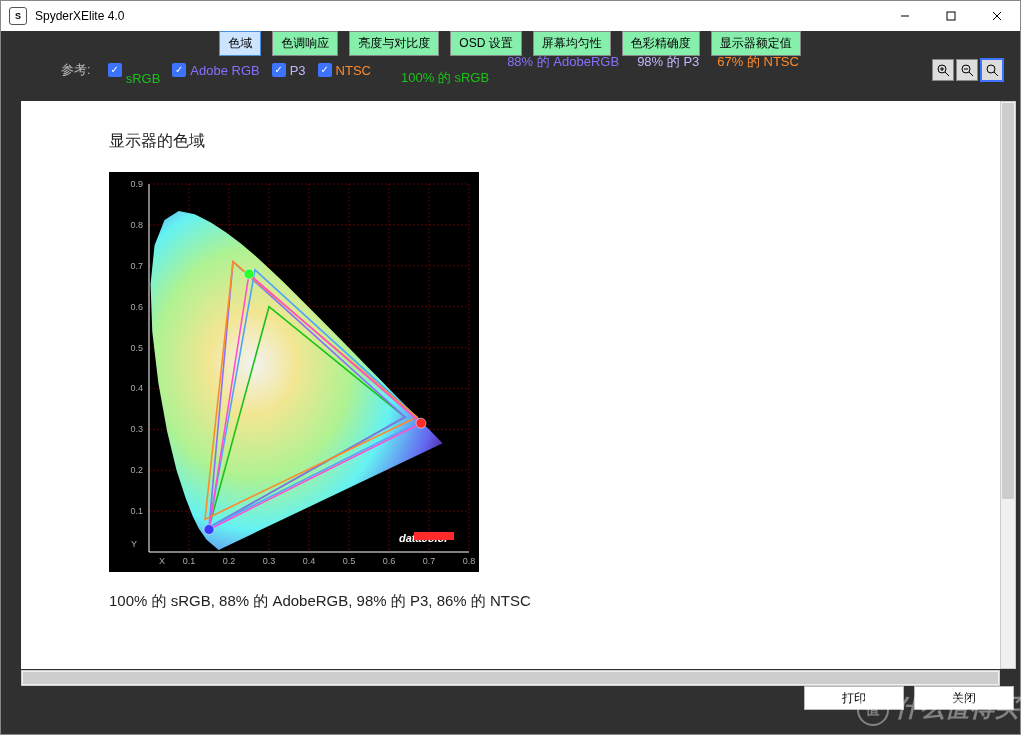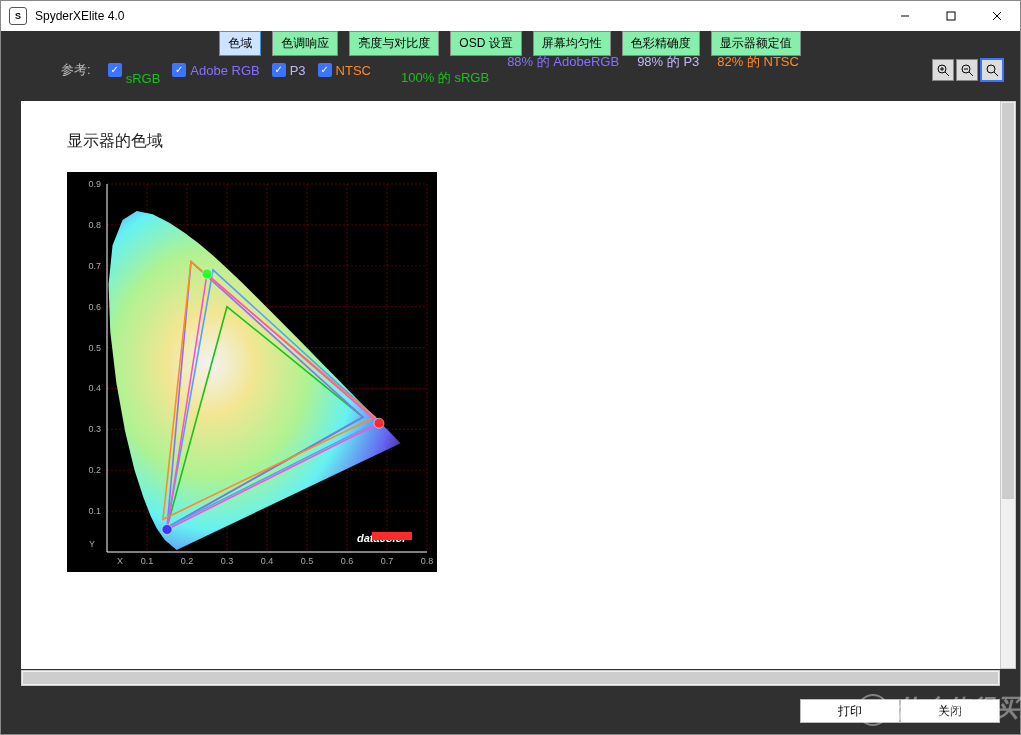--- a/index.html
+++ b/index.html
@@ -138,21 +138,21 @@
   .content-frame {
     position: absolute;
     left: 20px;
     right: 20px;
     top: 70px;
     bottom: 65px;
     background: #fff;
     overflow: hidden;
   }
   .content-inner {
-    padding: 30px 46px;
+    padding: 30px 88px;
   }
   .content-inner h2 {
     font-size: 16px;
     font-weight: normal;
     color: #222;
     margin: 0 0 20px 0;
   }
   .chart {
     width: 370px;
     height: 400px;
@@ -201,26 +201,27 @@
     left: 1px;
     right: 1px;
     top: 1px;
     height: 70%;
     background: #cdcdcd;
   }
   .bottom-bar {
     position: absolute;
     left: 0;
     right: 0;
-    bottom: 3px;
+    bottom: 16px;
     height: 40px;
     display: flex;
     align-items: center;
     justify-content: flex-end;
-    padding-right: 20px;
+    padding-right: 6px;
+    gap: 10px;
   }
   .bottom-bar button {
     width: 100px;
     height: 24px;
     background: #fff;
     border: 1px solid #bbb;
     font-size: 12px;
     cursor: pointer;
   }
   .watermark {
@@ -298,21 +299,21 @@
             <span class="box">✓</span>
             <span class="c-p3">P3</span>
           </span><span class="chk">
             <span class="box">✓</span>
             <span class="c-ntsc">NTSC</span>
           </span></span>
       <span id="ref-pcts" style="display:flex;justify-content:space-between;">
           <span class="pct c-srgb">100% 的 sRGB</span>
           <span class="pct c-argb">88% 的 AdobeRGB</span>
           <span class="pct c-p3">98% 的 P3</span>
-          <span class="pct c-ntsc">82% 的 NTSC</span>
+          <span class="pct c-ntsc">67% 的 NTSC</span>
         </span>
       <span class="spacer"></span>
       <span class="zoom-btn">
         <svg width="14" height="14">
             <circle cx="6" cy="6" r="4" fill="none" stroke="#000"></circle>
             <line x1="9" y1="9" x2="13" y2="13" stroke="#000"></line>
             <line x1="4" y1="6" x2="8" y2="6" stroke="#000"></line>
             <line x1="6" y1="4" x2="6" y2="8" stroke="#000"></line>
           </svg>
       </span>
@@ -390,20 +391,21 @@
               <polygon points="312,249.15555555555554 146,97.86666666666667 100,355.4666666666667" fill="none" stroke="#4fa3ff" stroke-width="1.6"></polygon>
               <polygon points="308,245.06666666666666 123.99999999999999,89.68888888888893 96,347.2888888888889" fill="none" stroke="#ff8a2a" stroke-width="1.6"></polygon>
               <polygon points="312,251.20000000000002 140,101.95555555555558 100,357.5111111111111" fill="none" stroke="#ff4fcf" stroke-width="1.6"></polygon>
               <circle cx="312" cy="251.20000000000002" r="5" fill="#ff2a2a" stroke="#fff" stroke-width="0.5"></circle>
               <circle cx="140" cy="101.95555555555558" r="5" fill="#2aff2a" stroke="#fff" stroke-width="0.5"></circle>
               <circle cx="100" cy="357.5111111111111" r="5" fill="#3a3aff" stroke="#fff" stroke-width="0.5"></circle>
               <text x="290" y="370" fill="#fff" font-size="11" font-weight="bold" font-style="italic">datacolor</text>
               <rect x="305" y="360" width="40" height="8" fill="#ff2a2a"></rect>
             </svg>
         </div>
+        <div class="summary">100% 的 sRGB, 88% 的 AdobeRGB, 98% 的 P3, 86% 的 NTSC</div>
       </div>
     </div>
 
     <div class="scrollbar-v">
         <div class="thumb"></div>
       </div>
     <div class="scrollbar-h">
         <div class="thumb"></div>
       </div>
 

